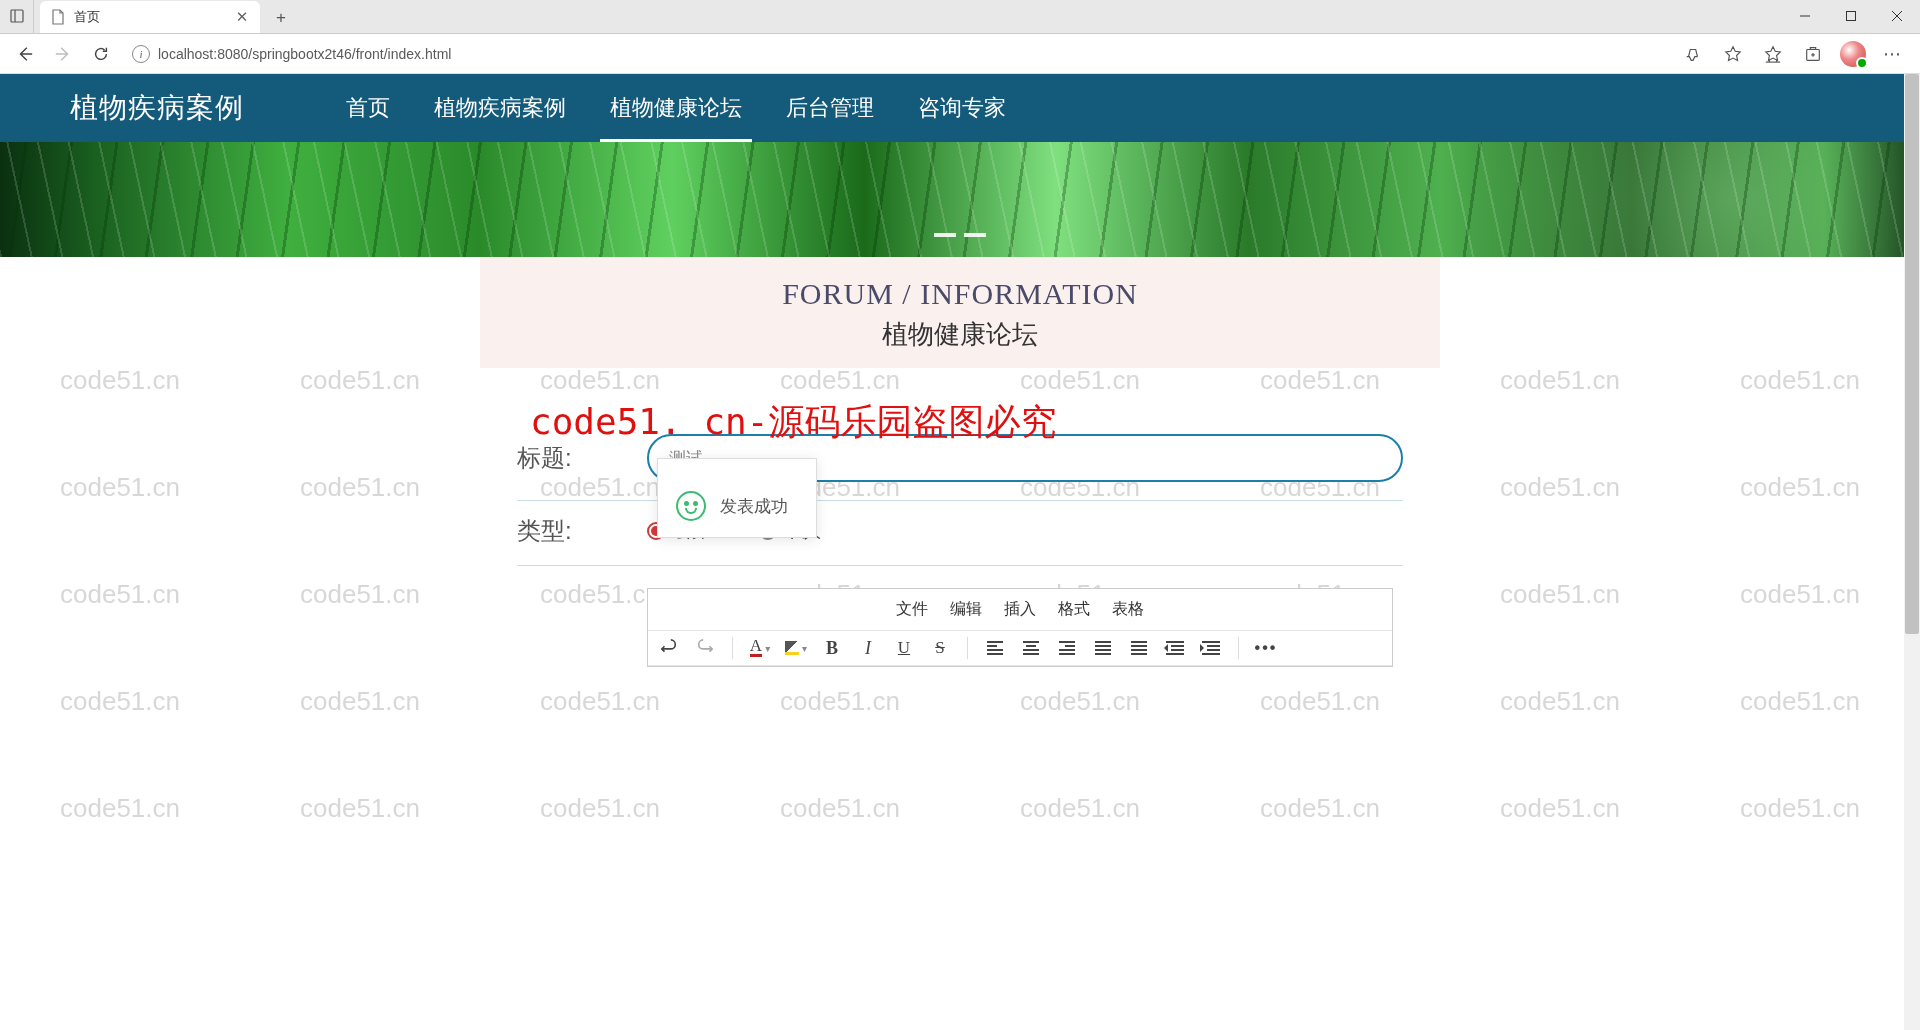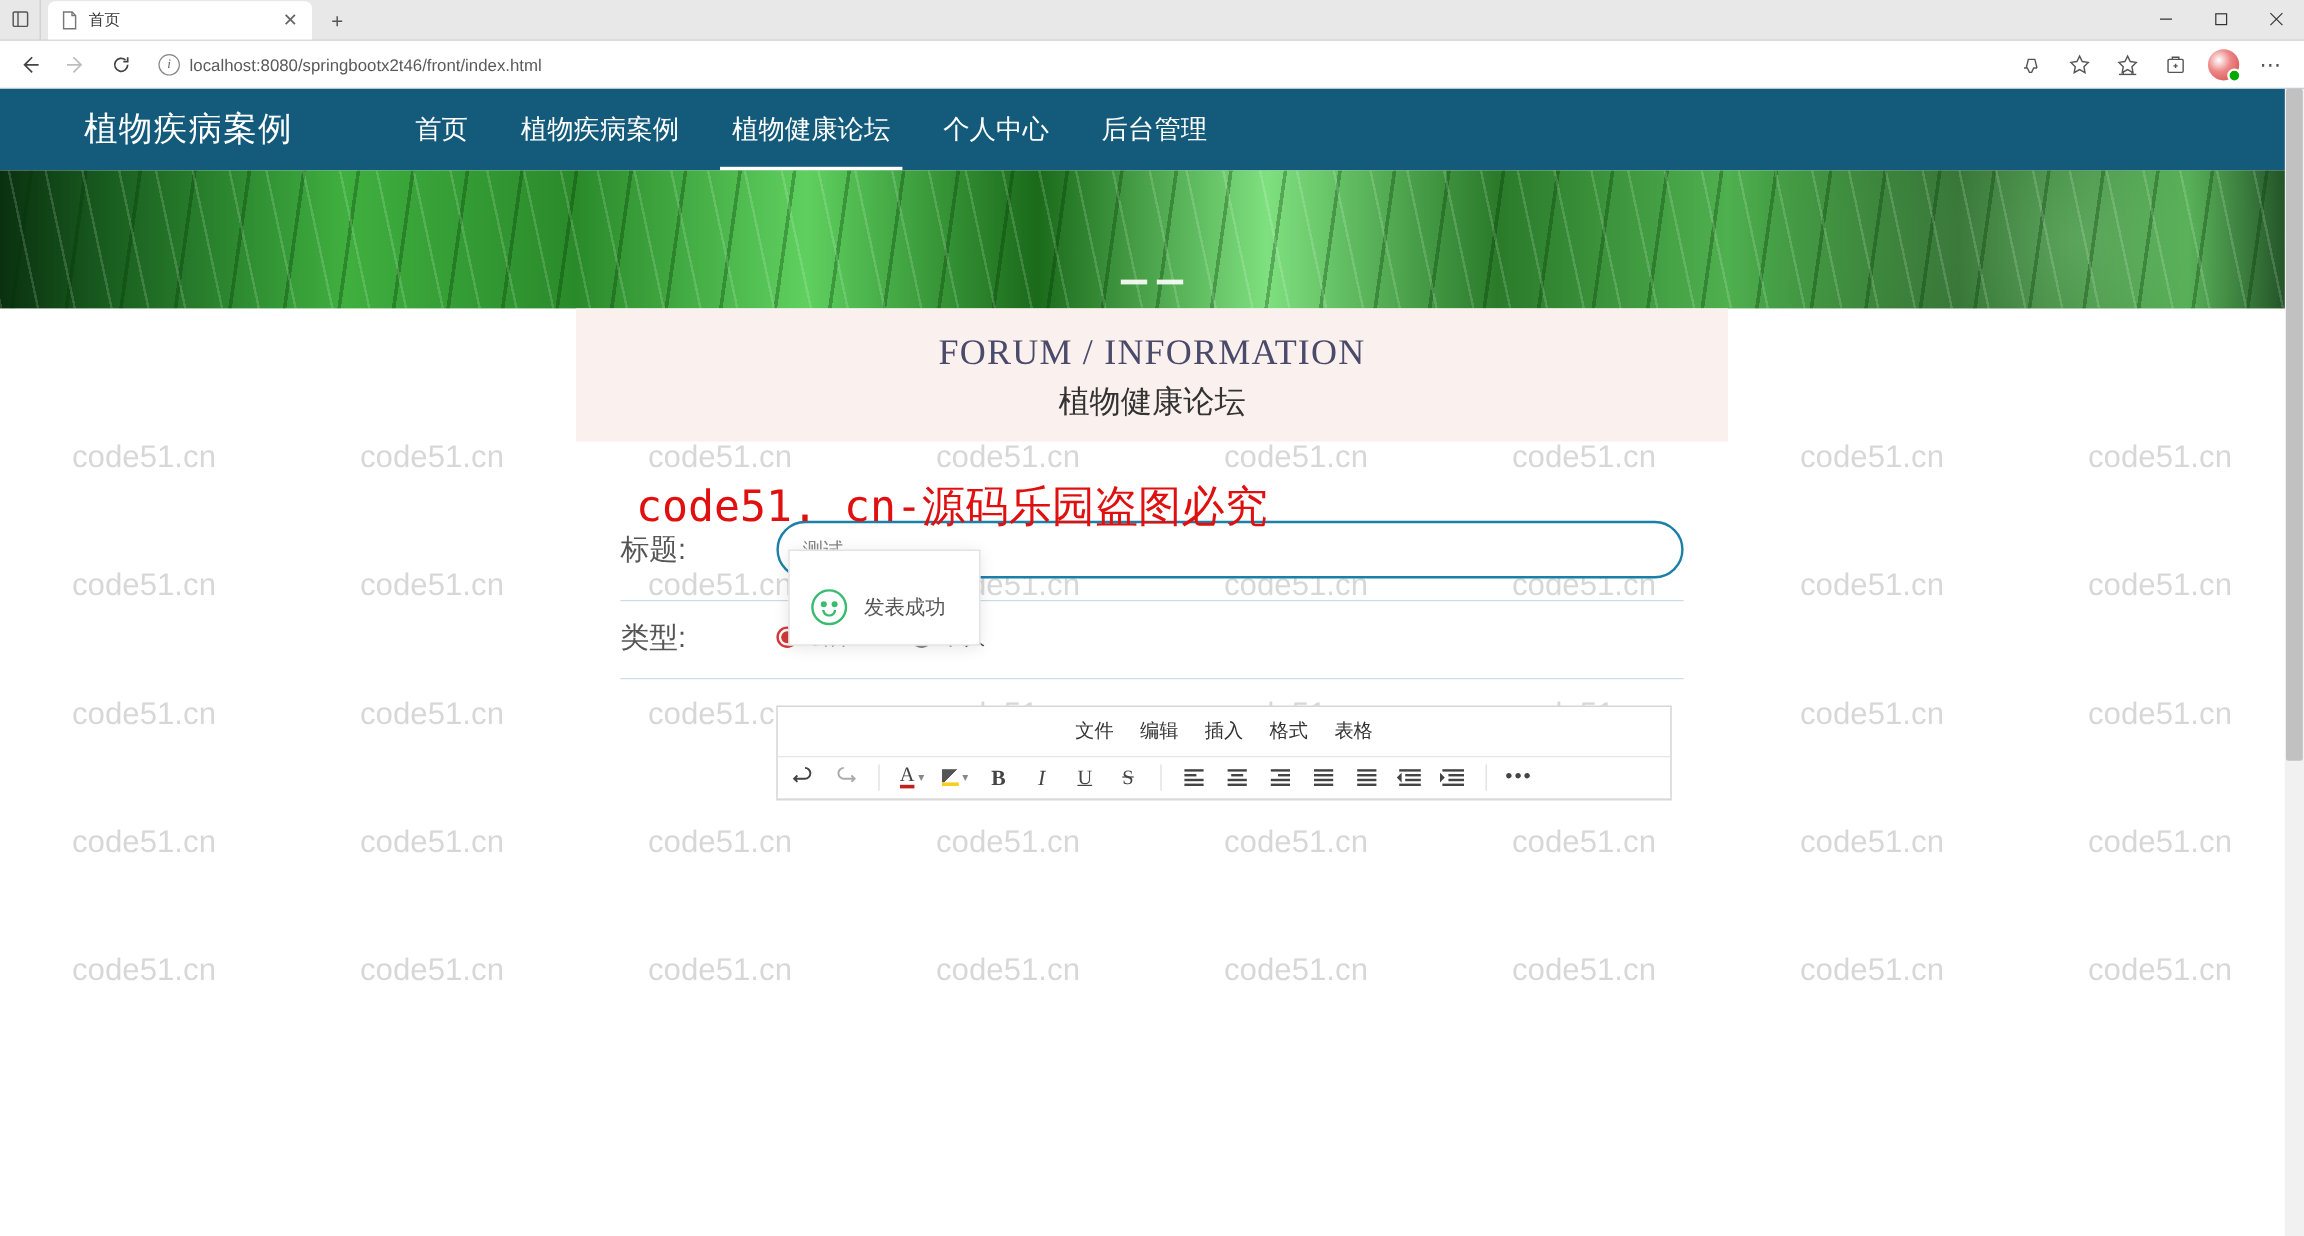--- a/index.html
+++ b/index.html
@@ -261,22 +261,22 @@
     </div>
   </div>
 </div>
 
 <div class="site-nav">
   <div class="site-logo">植物疾病案例</div>
   <div class="nav-links">
     <div class="nav-link">首页</div>
     <div class="nav-link">植物疾病案例</div>
     <div class="nav-link active">植物健康论坛</div>
-    <div class="nav-link">个人中心</div>
     <div class="nav-link">后台管理</div>
+    <div class="nav-link">咨询专家</div>
   </div>
 </div>
 
 <div class="banner">
   <div class="banner-dots">
       <span></span>
       <span class="inactive"></span>
     </div>
 </div>
 

